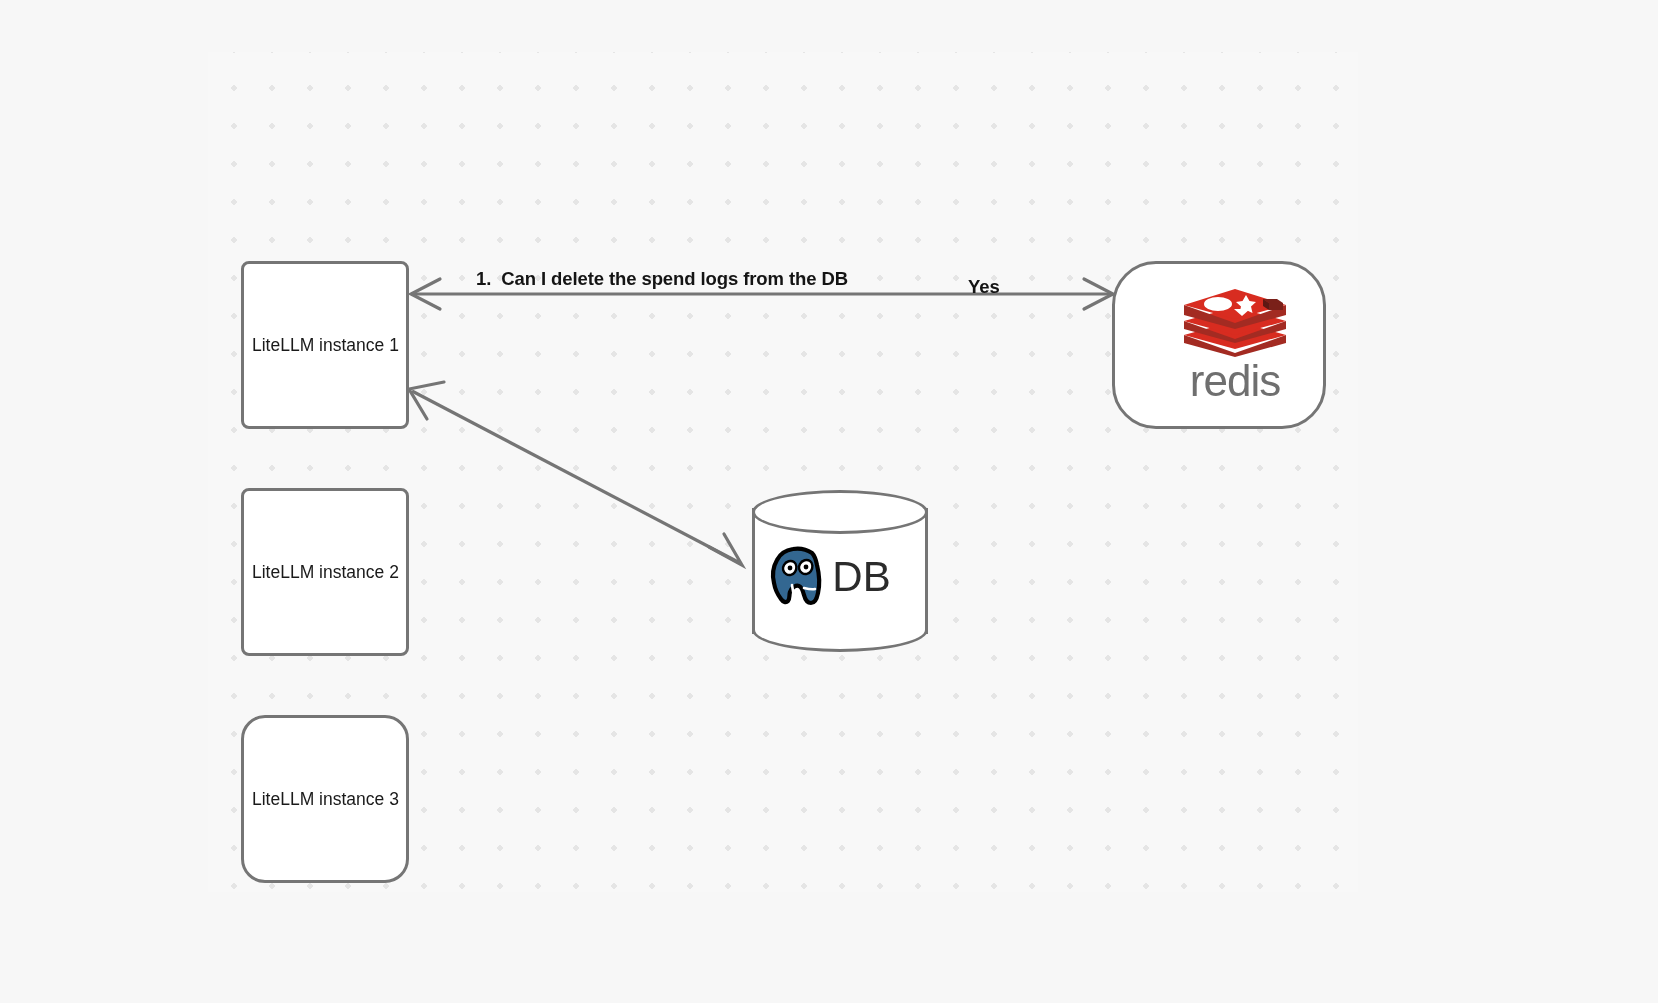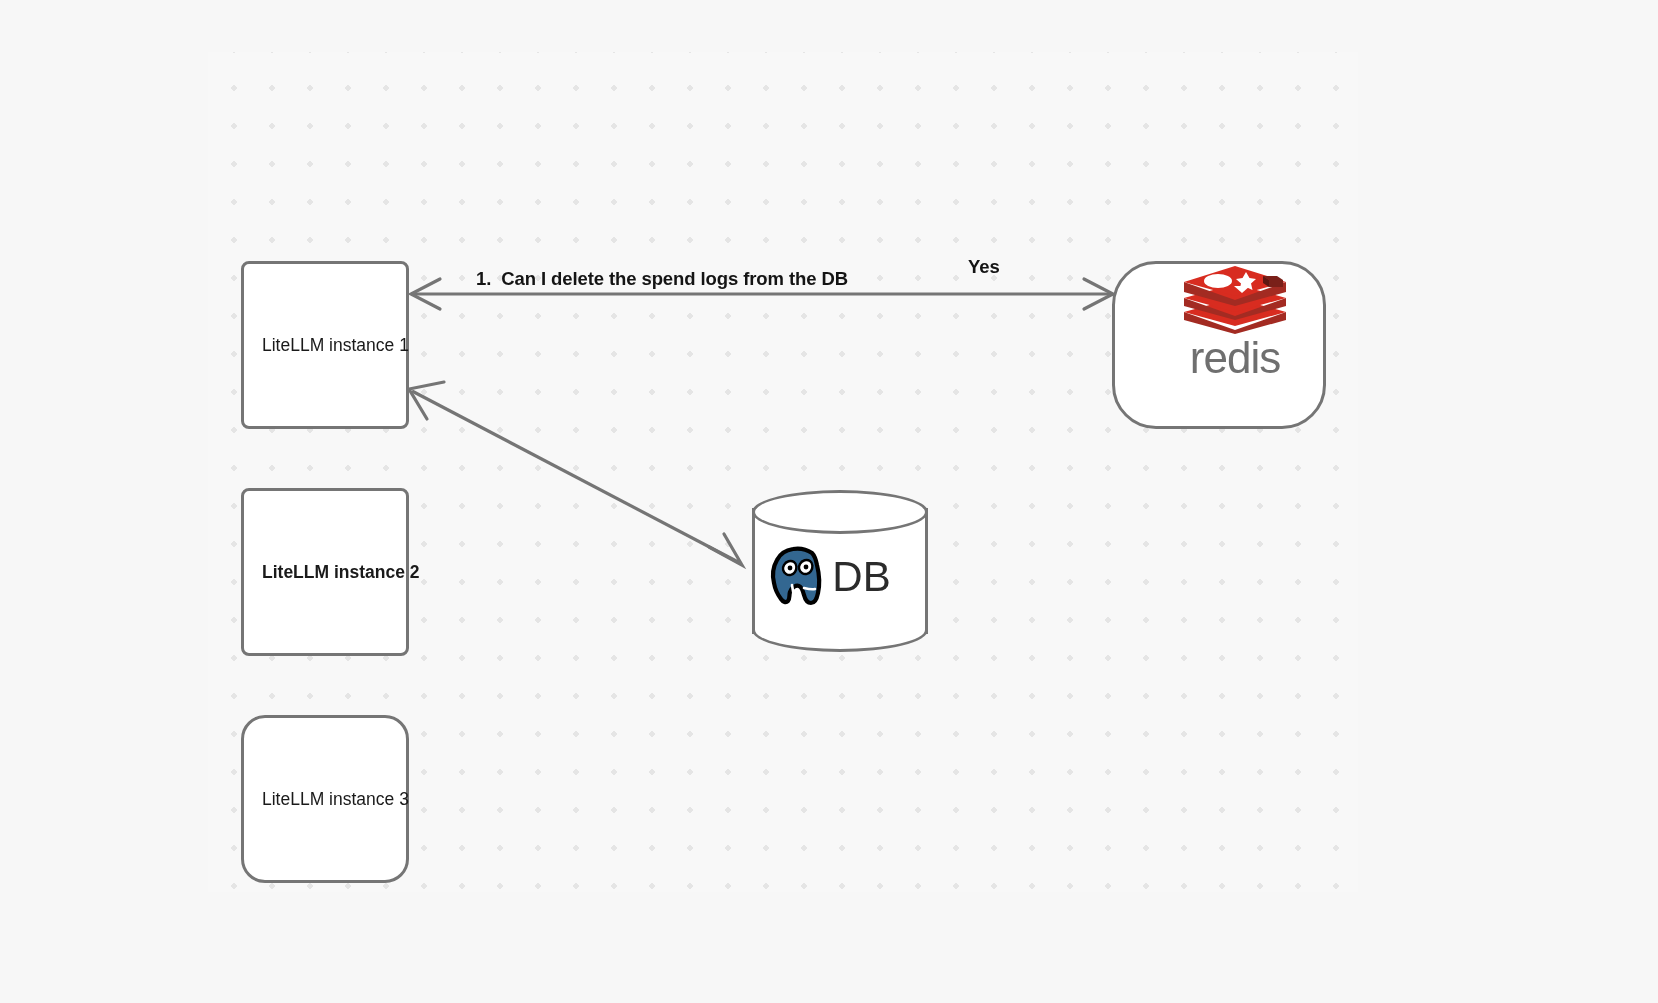--- a/index.html
+++ b/index.html
@@ -42,43 +42,44 @@
     border-radius: 8px;
     box-sizing: border-box;
     display: flex;
     align-items: center;
     justify-content: flex-start;
   }
   .node-box .node-label {
     font-size: 17.5px;
     color: #1a1a1a;
     font-family: "Liberation Sans", sans-serif;
-    padding-left: 18px;
+    padding-left: 8px;
     line-height: 1.2;
     white-space: nowrap;
   }
 
   #node-llm1 { left: 241px; top: 261px; width: 168px; height: 168px; }
-  #node-llm2 { left: 241px; top: 488px; width: 168px; height: 168px; font-weight: bold; }
+  #node-llm2 { left: 241px; top: 488px; width: 168px; height: 168px; }
   #node-llm3 { left: 241px; top: 715px; width: 168px; height: 168px; border-radius: 24px; }
 
   
   #node-redis {
     position: absolute;
     left: 1112px;
     top: 261px;
     width: 214px;
     height: 168px;
     background: #ffffff;
     border: 3px solid #757575;
     border-radius: 44px;
     box-sizing: border-box;
     display: flex;
     flex-direction: column;
     align-items: center;
+    justify-content: center;
     padding-left: 32px;
   }
   #redis-logo-wrap {
     display: flex;
     flex-direction: column;
     align-items: center;
     justify-content: center;
     margin-top: -4px;
   }
   .redis-wordmark {
@@ -155,21 +156,21 @@
   .edge-label {
     position: absolute;
     font-family: "Liberation Sans", sans-serif;
     font-weight: bold;
     font-size: 18.5px;
     color: #141414;
     white-space: pre;
     letter-spacing: -0.1px;
   }
   #edge-label-1 { left: 476px; top: 268px; }
-  #edge-label-1-yes { left: 968px; top: 256px; }
+  #edge-label-1-yes { left: 968px; top: 276px; }
   #edge-label-2 { left: 552px; top: 434px; }
 
   svg#edges {
     position: absolute;
     left: 0; top: 0;
     width: 1658px;
     height: 1003px;
     overflow: visible;
     pointer-events: none;
   }

